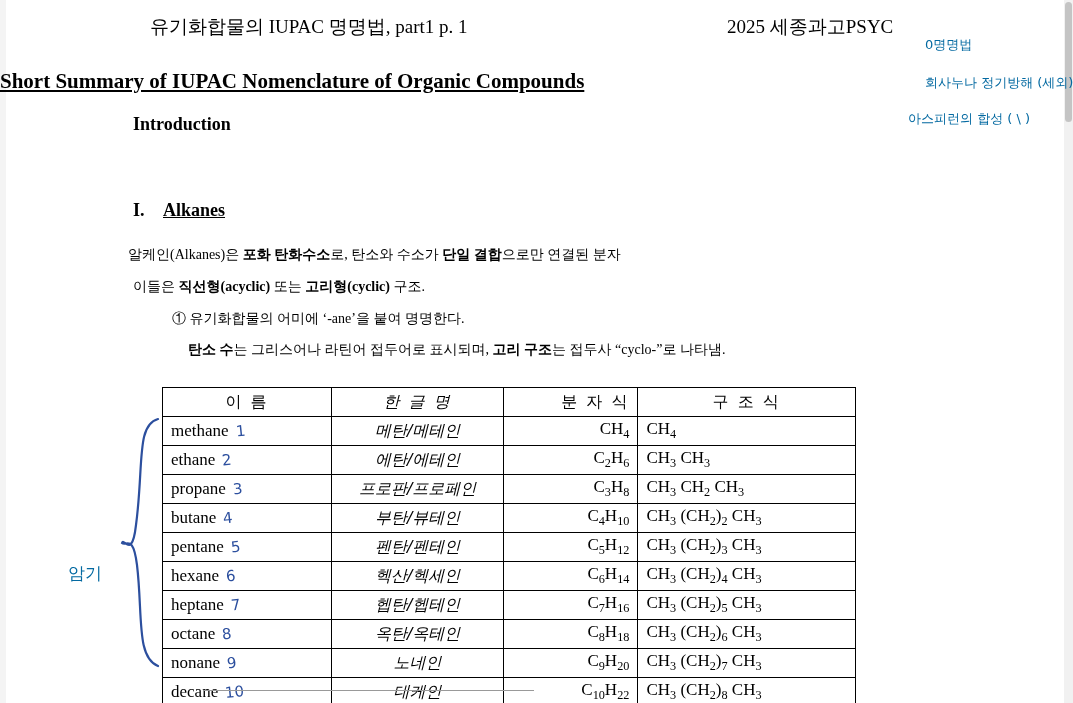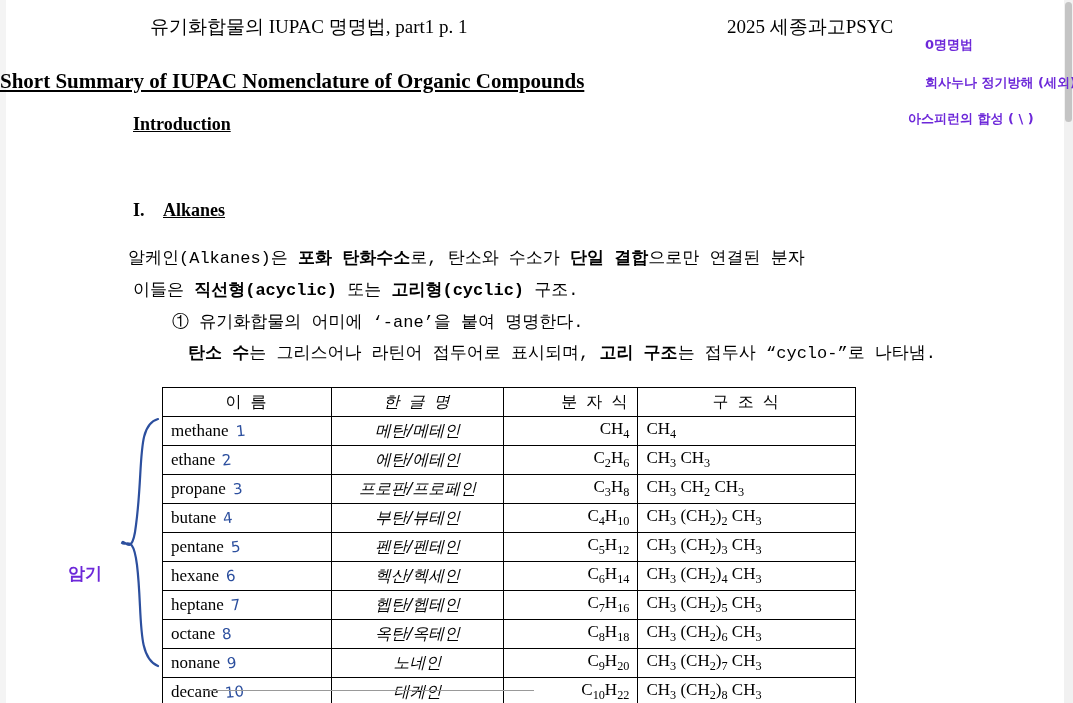--- a/index.html
+++ b/index.html
@@ -47,24 +47,23 @@
     position: absolute;
     top: 14px;
     font-size: 19px;
   }
   .hdr-left { left: 150px; }
   .hdr-right { left: 727px; }
 
   
   .hand {
     position: absolute;
-    color: #6d28d9;
+    color: #0369a1;
     font-family: "DejaVu Sans", sans-serif;
     white-space: nowrap;
-    font-weight: bold;
   }
   .hand-1 { left: 925px; top: 36px; font-size: 13px; }
   .hand-2 { left: 925px; top: 74px; font-size: 13px; }
   .hand-3 { left: 908px; top: 110px; font-size: 13px; }
   .hand-amki { left: 68px; top: 562px; font-size: 17px; }
 
   .hand-num {
     color: #2c4f9e;
     font-family: "DejaVu Sans", sans-serif;
     font-size: 15px;
@@ -90,21 +89,20 @@
     font-size: 21px;
     font-weight: bold;
     text-decoration: underline;
   }
   .intro-head {
     position: absolute;
     left: 133px;
     top: 114px;
     font-size: 18px;
     font-weight: bold;
-    text-decoration: underline;
   }
   .intro-line {
     position: absolute;
     left: 208px;
     top: 152px;
     font-size: 18px;
   }
 
   .sec-num {
     position: absolute;
@@ -117,22 +115,22 @@
     position: absolute;
     left: 163px;
     top: 200px;
     font-size: 18px;
     font-weight: bold;
     text-decoration: underline;
   }
 
   .body-line {
     position: absolute;
-    font-size: 17px;
-    font-family: Liberation Mono, monospace;
+    font-size: 14px;
+    font-family: Liberation Serif, serif;
   }
   .body-line b { font-weight: bold; }
   .p1 { left: 128px; top: 246px; }
   .p2 { left: 133px; top: 278px; }
   .p3 { left: 172px; top: 310px; }
   .p4 { left: 188px; top: 341px; }
 
   
   table.data {
     position: absolute;

